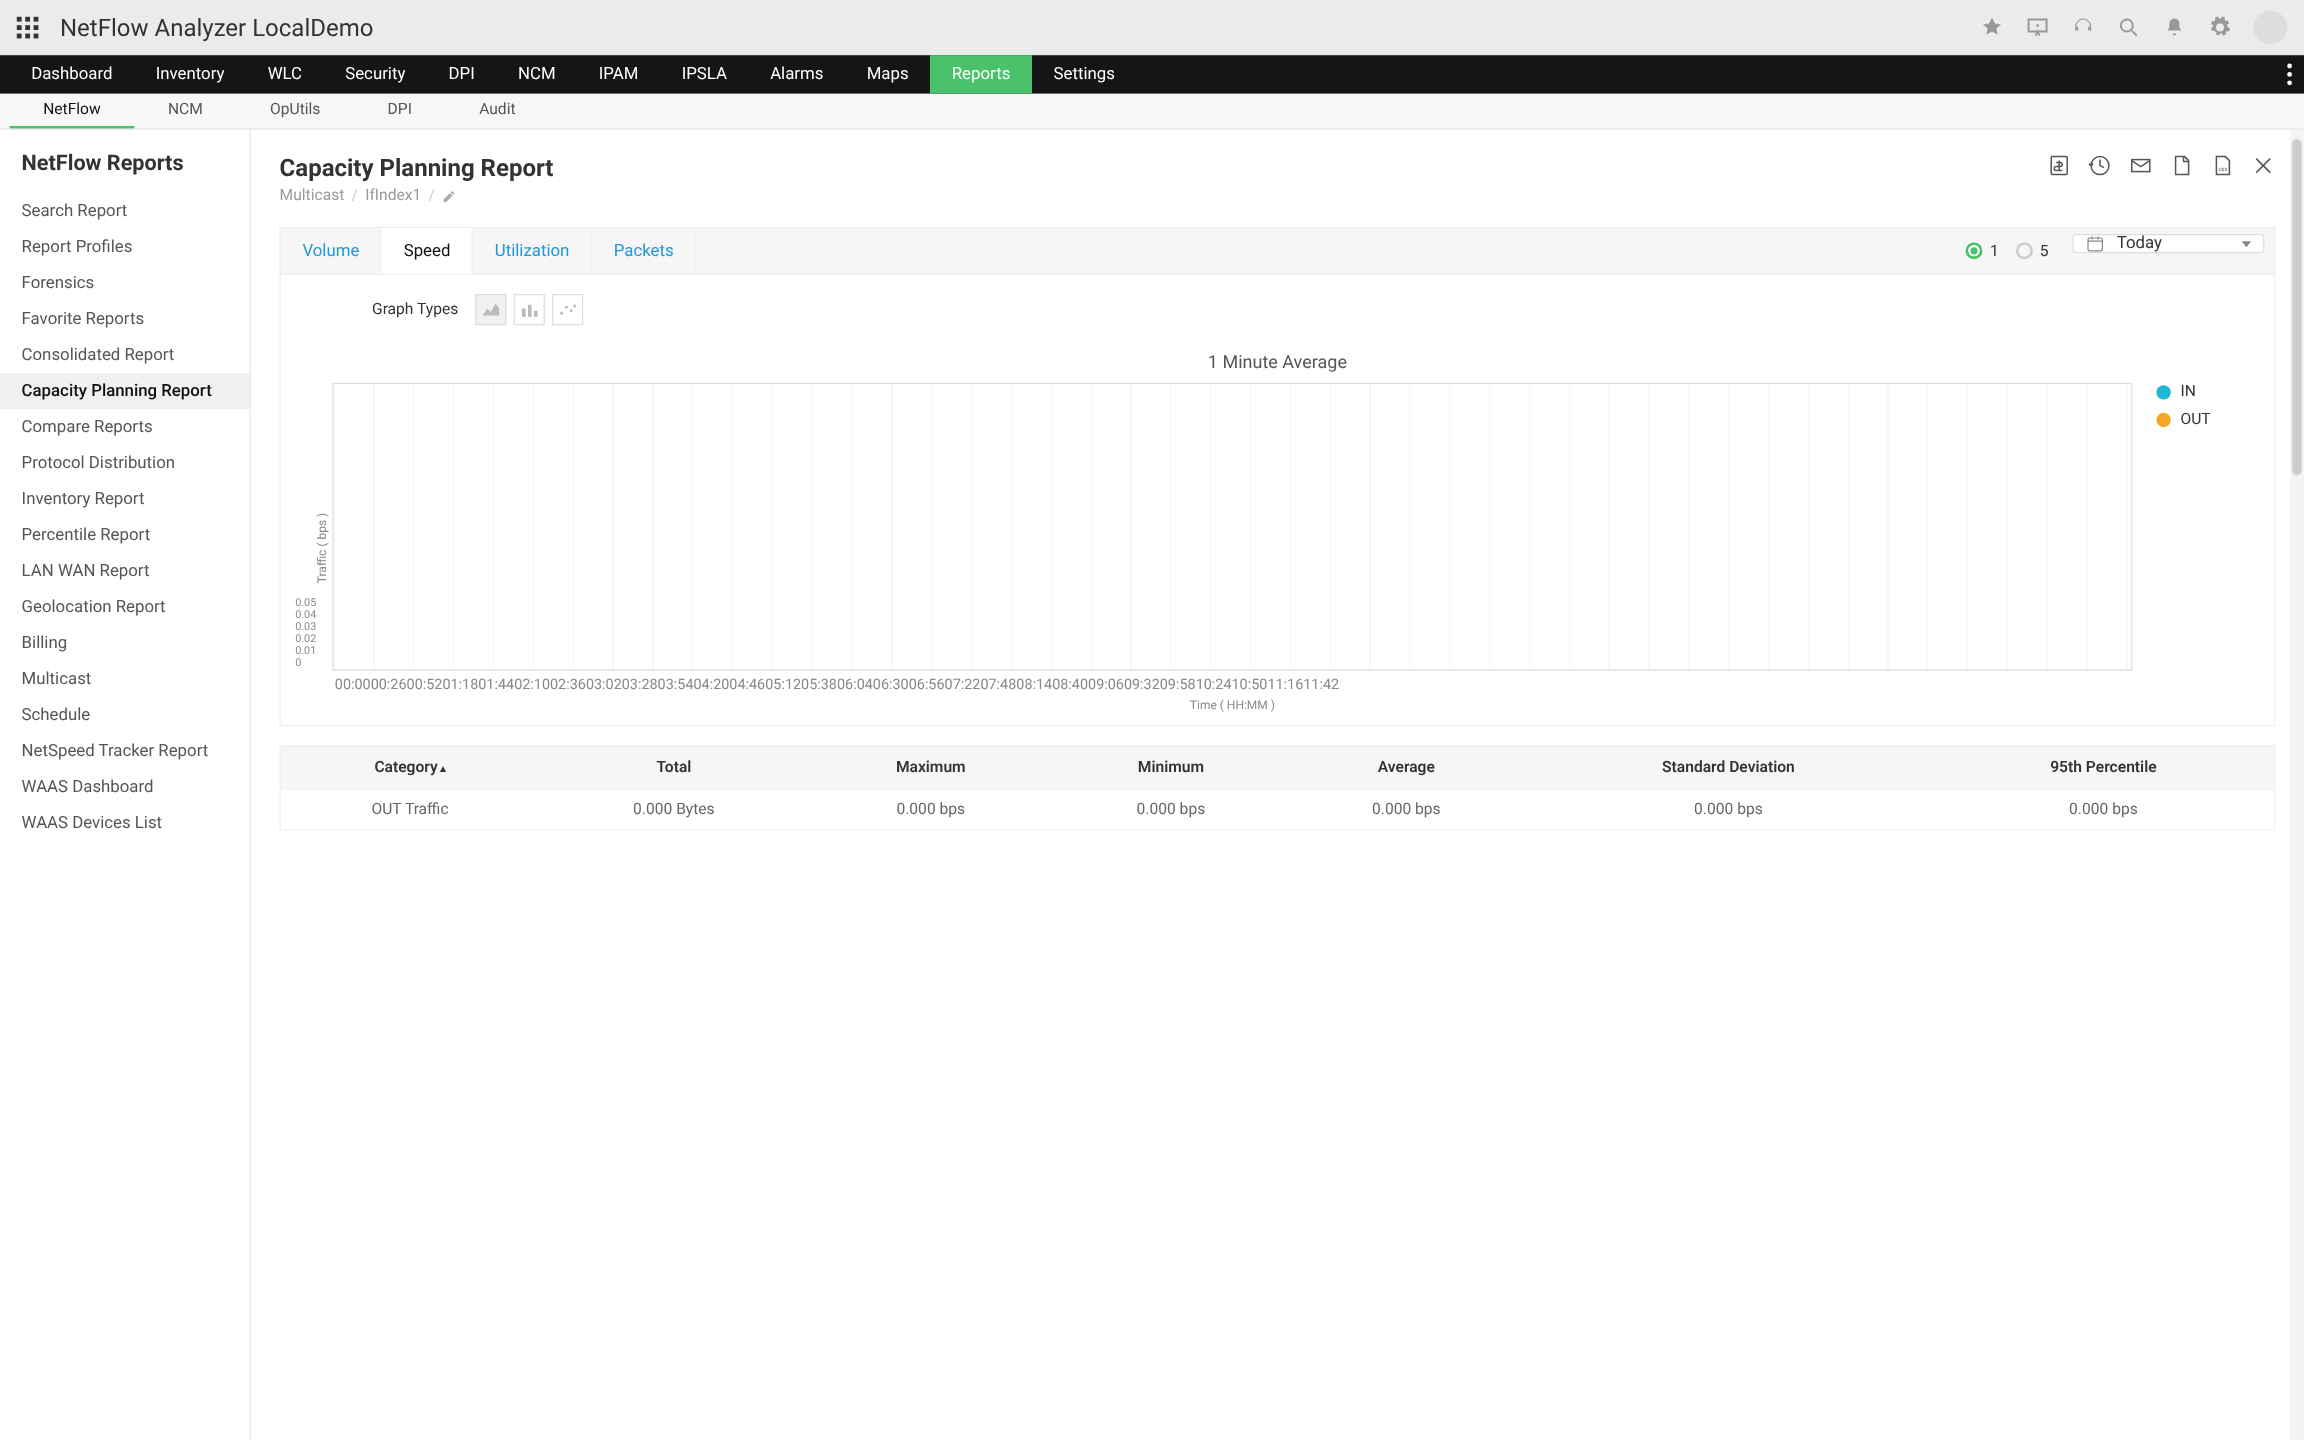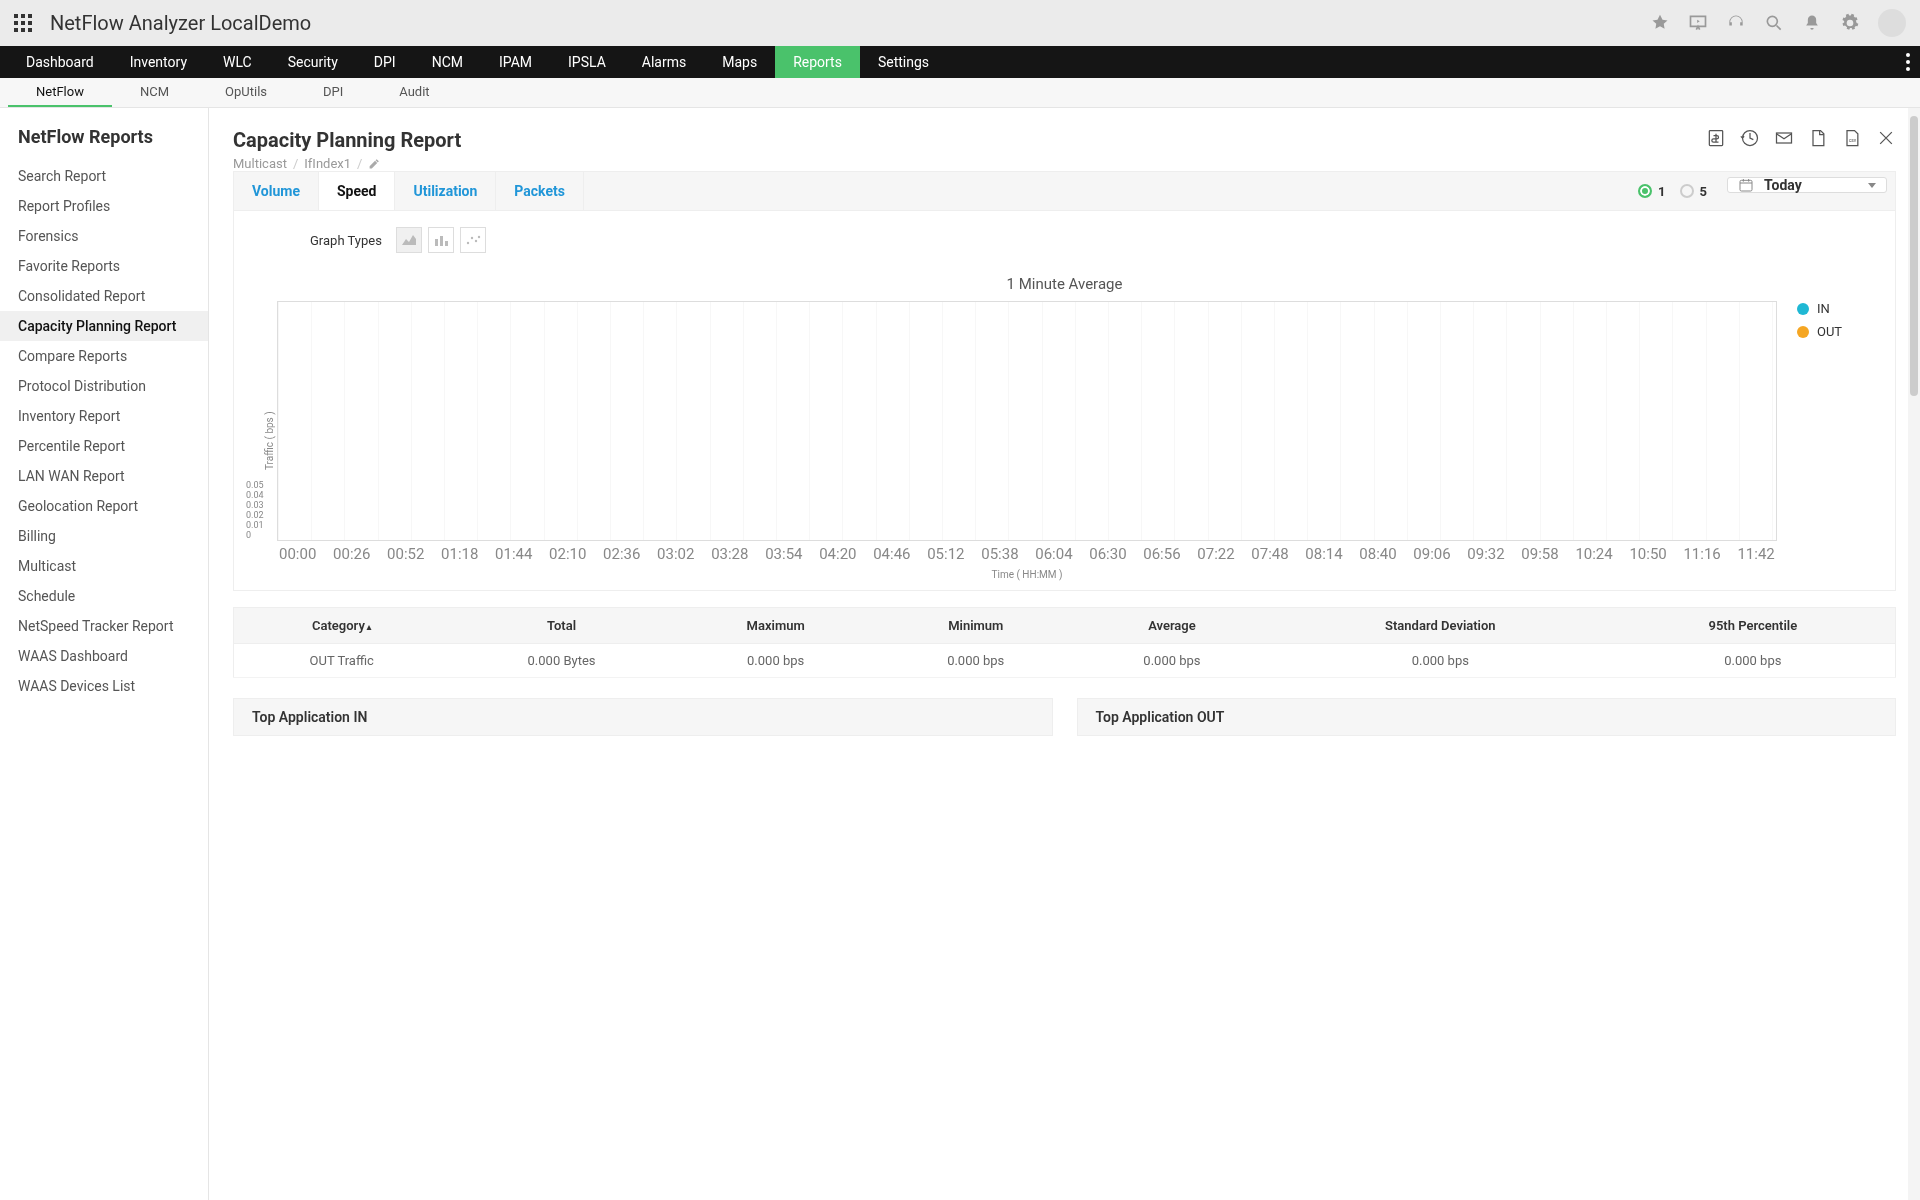--- a/index.html
+++ b/index.html
@@ -34,21 +34,21 @@
 .content { flex:1; padding:20px 24px; overflow:auto; }
 .pagehead { display:flex; align-items:flex-start; }
 .pagehead-left h1 { font-size:20px; font-weight:700; margin-bottom:4px; }
 .crumbs { color:#999; font-size:13px; display:flex; gap:6px; align-items:center; }
 .crumbs .sep { color:#ccc; }
 .edit-icon { width:13px; height:13px; fill:#aaa; cursor:pointer; }
 .pagehead-spacer { flex:1; }
 .pagehead-icons { display:flex; gap:14px; align-items:center; }
 .pagehead-icons .picon { width:20px; height:20px; cursor:pointer; stroke:#555; fill:none; stroke-width:1.5; }
 
-.tabs-row { background:#f6f6f6; border:1px solid #eee; height:40px; display:flex; align-items:stretch;font-weight:bold; }
+.tabs-row { margin-top:18px; background:#f6f6f6; border:1px solid #eee; height:40px; display:flex; align-items:stretch; }
 .tabs-left { display:flex; }
 .tab { padding:0 18px; display:flex; align-items:center; color:#2196d8; font-size:14px; cursor:pointer; border-right:1px solid #eee; }
 .tab.active { background:#fff; color:#111; }
 .tabs-spacer { flex:1; }
 .radio-group { display:flex; align-items:center; gap:6px; padding-right:12px; }
 .radio { width:14px; height:14px; border-radius:50%; border:2px solid #ccc; display:inline-block; cursor:pointer; }
 .radio.on { border-color:#4ac26b; background:#4ac26b; box-shadow:inset 0 0 0 2px #fff; }
 .radio-label { font-size:13px; margin-right:8px; }
 .period-select { margin:5px 8px 5px 0; background:#fff; border:1px solid #ddd; border-radius:3px; height:16px; display:flex; align-items:center; padding:0 10px; gap:10px; cursor:pointer; min-width:160px; }
 .cal-icon { width:16px; height:16px; fill:#888; }
@@ -62,21 +62,21 @@
 .gt-btn.active { background:#f0f0f0; }
 .gt-svg { width:16px; height:14px; }
 
 .chart-title { text-align:center; font-size:15px; color:#555; margin-top:22px; }
 .chart-box { display:flex; margin-top:8px; }
 .y-axis-label { writing-mode:vertical-rl; transform:rotate(180deg); font-size:10px; color:#888; display:flex; align-items:center; justify-content:center; padding:0 2px; }
 .chart-plot { flex:1; position:relative; }
 .plot-grid { height:240px; border:1px solid #ddd; background:repeating-linear-gradient(to right,#f7f7f7 0,#f7f7f7 1px,transparent 1px,transparent 33.2px); position:relative; }
 .y-ticks { position:absolute; left:-32px; bottom:0; display:flex; flex-direction:column-reverse; font-size:9px; color:#888; }
 .y-ticks span { height:10px; line-height:10px; }
-.x-ticks { display:flex; justify-content:space-between; font-size:15px; color:#888; margin-top:4px; padding:0 2px; }
+.x-ticks { display:flex; font-size:12px; color:#888; margin-top:4px; padding:0 2px; }
 .x-axis-label { text-align:center; font-size:10px; color:#888; margin-top:6px; }
 .legend { width:90px; padding-left:20px; }
 .legend-item { display:flex; align-items:center; gap:8px; font-size:13px; margin-bottom:8px; }
 .legend-dot { width:12px; height:12px; border-radius:50%; }
 
 .data-table { width:100%; border-collapse:collapse; margin-top:16px; border:1px solid #eee; font-size:13px; }
 .data-table th { background:#f6f6f6; padding:10px; font-weight:600; text-align:center; border-bottom:1px solid #eee; }
 .data-table th.cat { position:relative; }
 .sort-arr { font-size:9px; margin-left:2px; }
 .data-table td { padding:9px; text-align:center; color:#666; border-bottom:1px solid #f3f3f3; }
@@ -356,26 +356,18 @@
             <td>0.000 Bytes</td>
             <td>0.000 bps</td>
             <td>0.000 bps</td>
             <td>0.000 bps</td>
             <td>0.000 bps</td>
             <td>0.000 bps</td>
           </tr>
         </tbody>
     </table>
 
-    <div class="panels">
-      <div class="panel">
-        <div class="panel-title">Top Application IN</div>
-      </div>
-      <div class="panel">
-        <div class="panel-title">Top Application OUT</div>
-      </div>
-    </div>
   </div>
 </div>
 
 <div class="vscroll">
     <div class="vscroll-thumb"></div>
   </div>
 
 </body></html>

